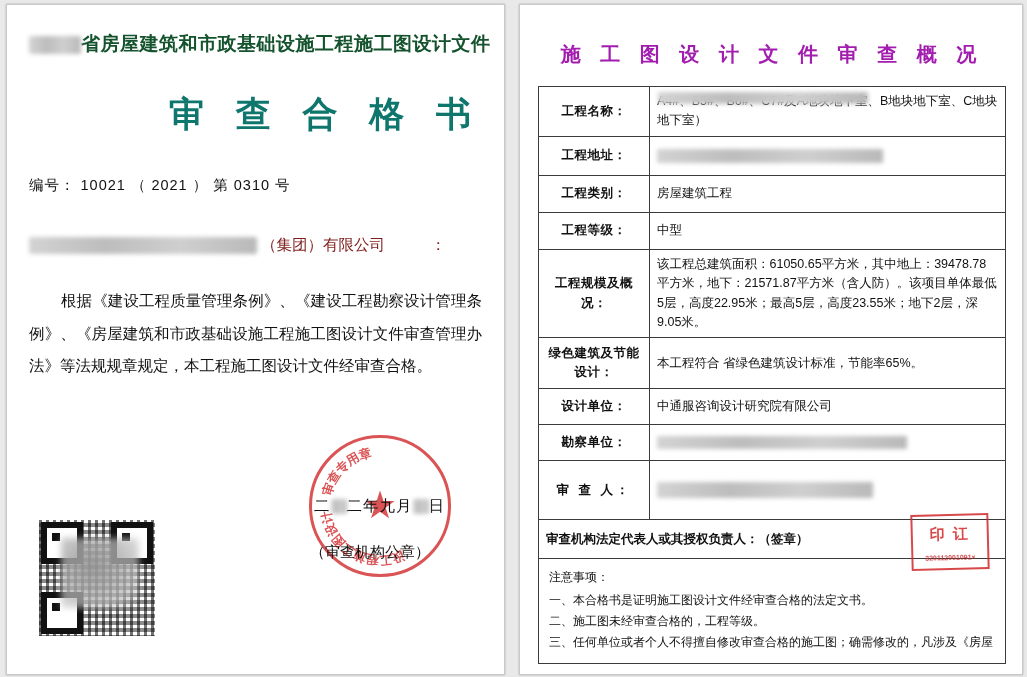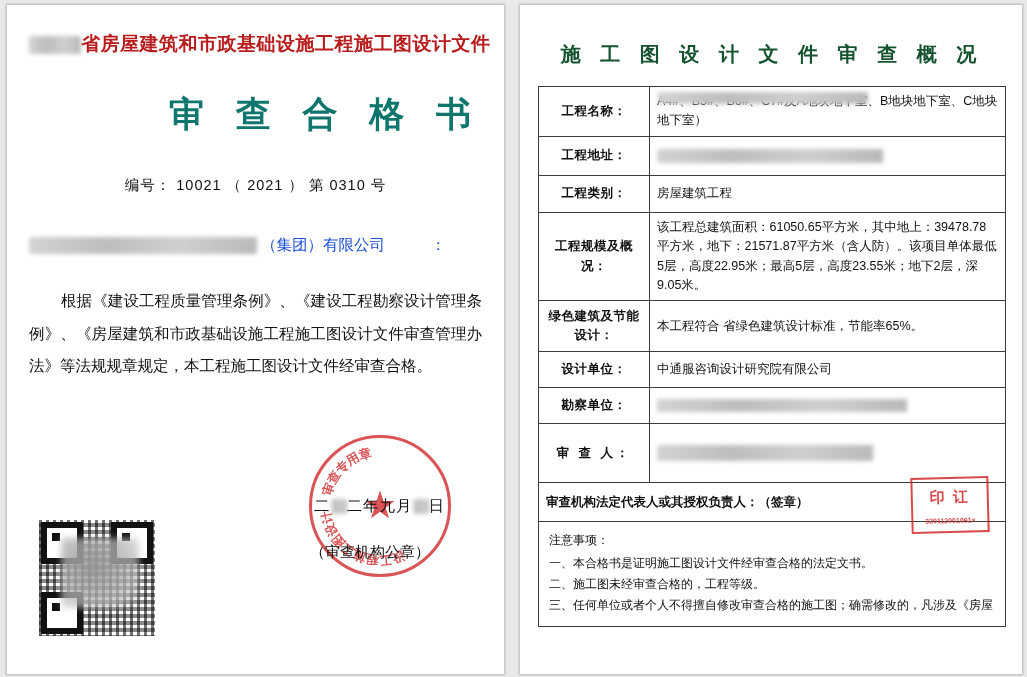--- a/index.html
+++ b/index.html
@@ -44,21 +44,21 @@
   .cert-inner {
     position: absolute;
     left: 22px;
     top: 26px;
     right: 22px;
     bottom: 14px;
   }
   .cert-title1 {
     font-size: 19px;
     font-weight: bold;
-    color: #b91c1c;
+    color: #14532d;
     text-align: center;
     letter-spacing: 0.5px;
     white-space: nowrap;
   }
   .redact {
     display: inline-block;
     background: linear-gradient(90deg,#d3d3d3,#bdbdbd,#cfcfcf,#b9b9b9);
     filter: blur(2.2px);
     border-radius: 2px;
     vertical-align: middle;
@@ -66,29 +66,28 @@
   .cert-title2 {
     margin-top: 34px;
     text-align: right;
     font-size: 35px;
     font-weight: bold;
     letter-spacing: 11px;
     color: #0f766e;
   }
   .cert-number {
     margin-top: 38px;
-    text-align: center;
     font-size: 14.5px;
     color: #111;
     letter-spacing: 1px;
   }
   .cert-company {
     margin-top: 40px;
     font-size: 15.5px;
-    color: #1d4ed8;
+    color: #7f1d1d;
     position: relative;
     height: 24px;
   }
   .cert-company .redact {
     height: 17px;
     width: 228px;
     position: absolute;
     left: 0;
     top: 2px;
   }
@@ -206,21 +205,21 @@
     left: 18px;
     top: 36px;
     right: 16px;
     bottom: 14px;
   }
   .rev-title {
     text-align: center;
     font-size: 20px;
     font-weight: bold;
     letter-spacing: 7px;
-    color: #14532d;
+    color: #a21caf;
     margin-bottom: 18px;
   }
   table.rev {
     width: 100%;
     border-collapse: collapse;
     table-layout: fixed;
   }
   table.rev td {
     border: 1px solid #3b3b3b;
     padding: 5px 7px;
@@ -371,20 +370,24 @@
           <tr class="row-addr">
             <td class="lbl">工程地址：</td>
             <td class="val">
               <span class="redact" style="display:block;width:226px;height:14px;"></span>
             </td>
           </tr>
           <tr class="row-type">
             <td class="lbl">工程类别：</td>
             <td class="val">房屋建筑工程</td>
           </tr>
+          <tr class="row-grade">
+            <td class="lbl">工程等级：</td>
+            <td class="val">中型</td>
+          </tr>
           <tr class="row-scale">
             <td class="lbl">工程规模及概况：</td>
             <td class="val">该工程总建筑面积：61050.65平方米，其中地上：39478.78平方米，地下：21571.87平方米（含人防）。该项目单体最低5层，高度22.95米；最高5层，高度23.55米；地下2层，深9.05米。</td>
           </tr>
           <tr class="row-green">
             <td class="lbl">绿色建筑及节能设计：</td>
             <td class="val">本工程符合    省绿色建筑设计标准，节能率65%。</td>
           </tr>
           <tr class="row-unit">
             <td class="lbl">设计单位：</td>

